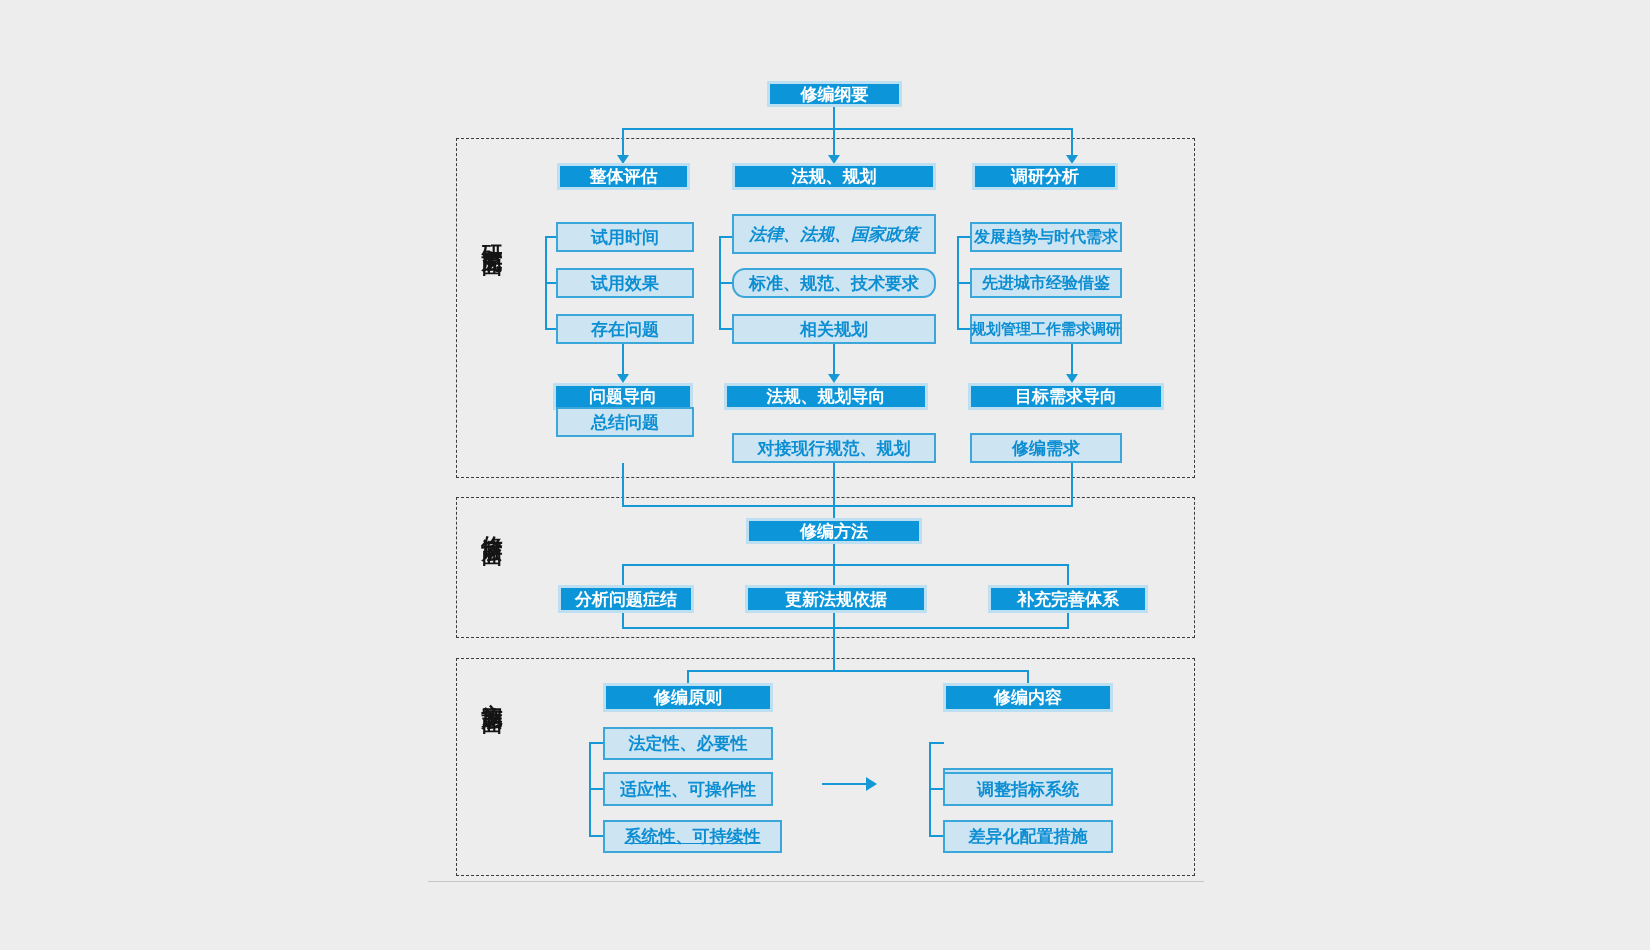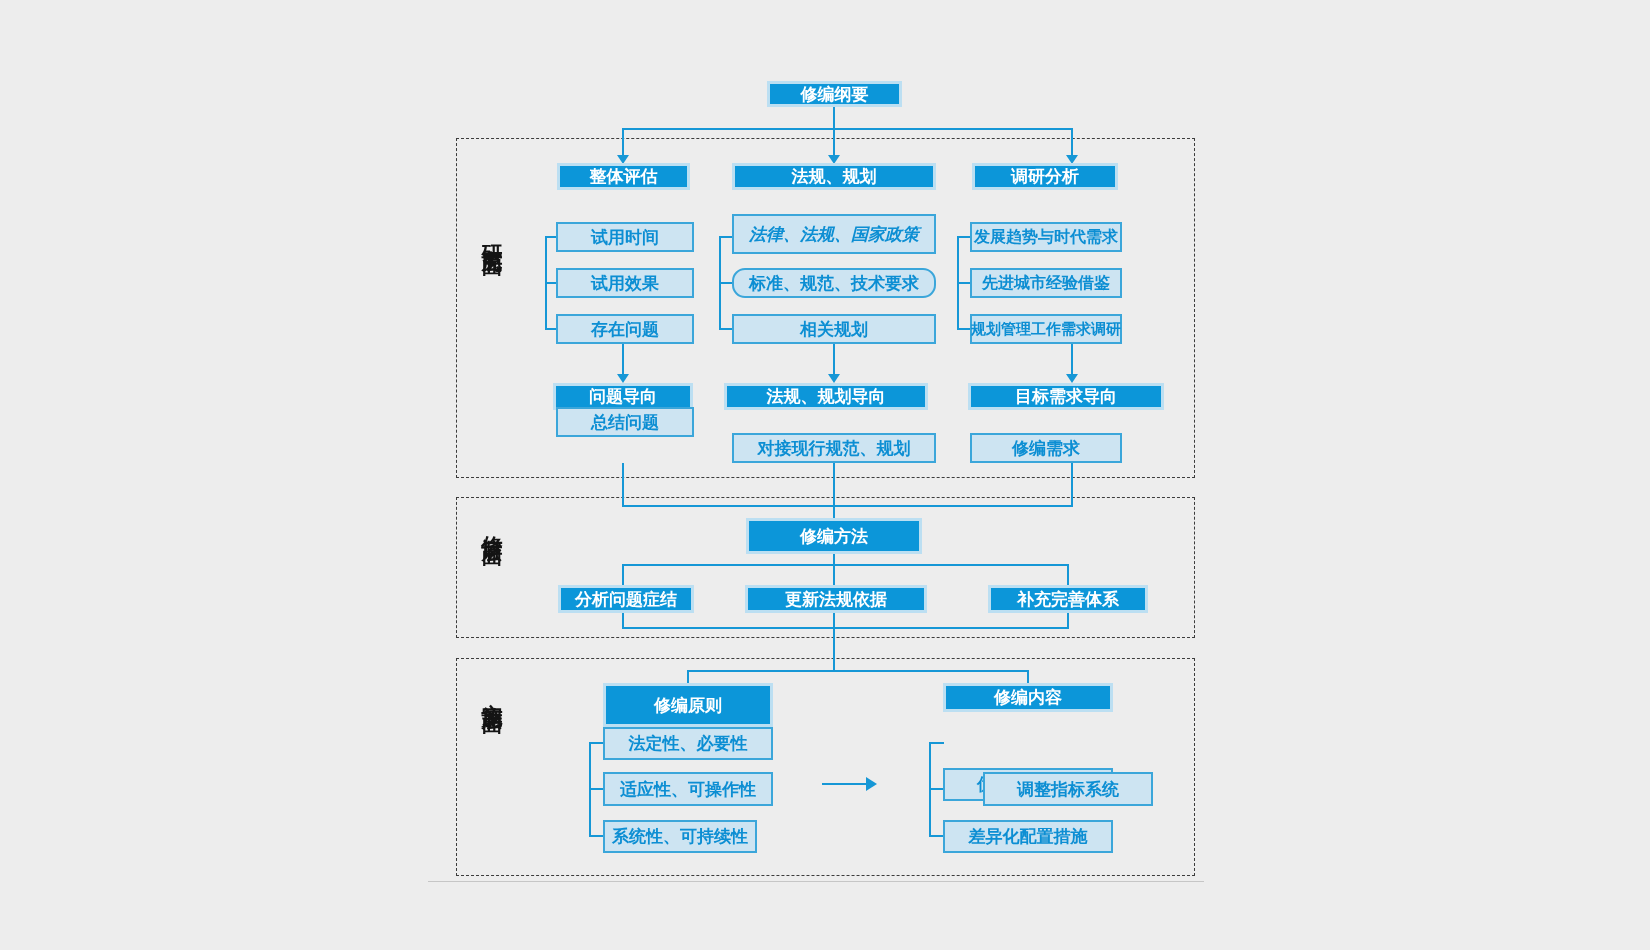--- a/index.html
+++ b/index.html
@@ -118,30 +118,30 @@
   <div class="light fs15" style="left:970px;top:314px;width:152px;height:30px;">规划管理工作需求调研</div>
 
   <div class="dark" style="left:553px;top:383px;width:140px;height:27px;">问题导向</div>
   <div class="dark" style="left:724px;top:383px;width:204px;height:27px;">法规、规划导向</div>
   <div class="dark" style="left:968px;top:383px;width:196px;height:27px;">目标需求导向</div>
 
   <div class="light" style="left:556px;top:407px;width:138px;height:30px;">总结问题</div>
   <div class="light" style="left:732px;top:433px;width:204px;height:30px;">对接现行规范、规划</div>
   <div class="light" style="left:970px;top:433px;width:152px;height:30px;">修编需求</div>
 
-  <div class="dark" style="left:746px;top:518px;width:176px;height:36px;">修编方法</div>
+  <div class="dark" style="left:746px;top:518px;width:176px;height:26px;">修编方法</div>
 
   <div class="dark" style="left:558px;top:585px;width:136px;height:28px;">分析问题症结</div>
   <div class="dark" style="left:745px;top:585px;width:182px;height:28px;">更新法规依据</div>
   <div class="dark" style="left:988px;top:585px;width:160px;height:28px;">补充完善体系</div>
 
-  <div class="dark" style="left:603px;top:683px;width:170px;height:44px;">修编原则</div>
+  <div class="dark" style="left:603px;top:683px;width:170px;height:29px;">修编原则</div>
   <div class="dark" style="left:943px;top:683px;width:170px;height:29px;">修编内容</div>
 
   <div class="light" style="left:603px;top:727px;width:170px;height:33px;">法定性、必要性</div>
   <div class="light" style="left:603px;top:772px;width:170px;height:34px;">适应性、可操作性</div>
-  <div class="light" style="left:603px;top:820px;width:154px;height:33px;">系统性、可持续性</div>
+  <div class="light" style="left:603px;top:820px;width:179px;height:33px;text-decoration:underline;">系统性、可持续性</div>
 
   <div class="light" style="left:943px;top:768px;width:170px;height:33px;">优化框架系统</div>
-  <div class="light" style="left:943px;top:772px;width:170px;height:34px;margin-left:40px;">调整指标系统</div>
+  <div class="light" style="left:943px;top:772px;width:170px;height:34px;">调整指标系统</div>
   <div class="light" style="left:943px;top:820px;width:170px;height:33px;">差异化配置措施</div>
 
 </div>
 
 </body></html>

